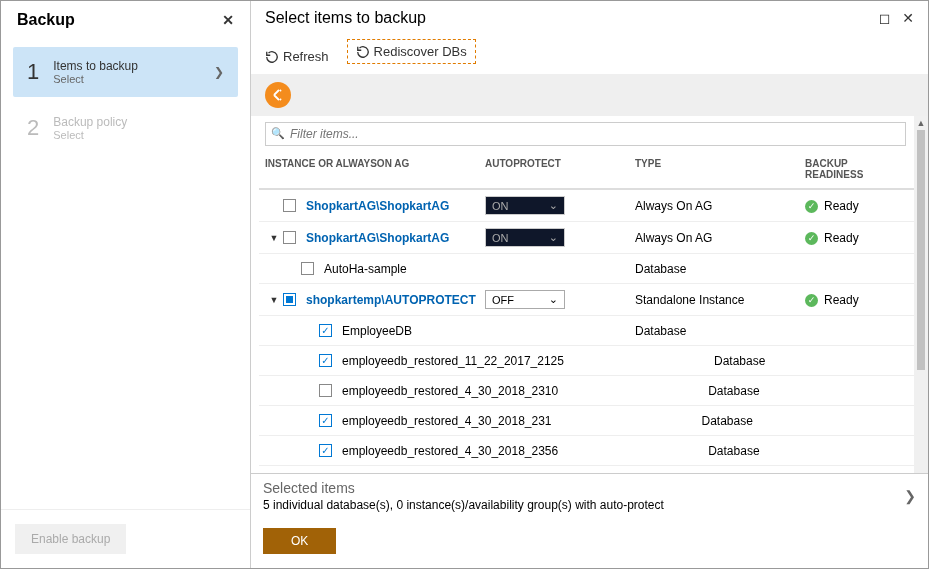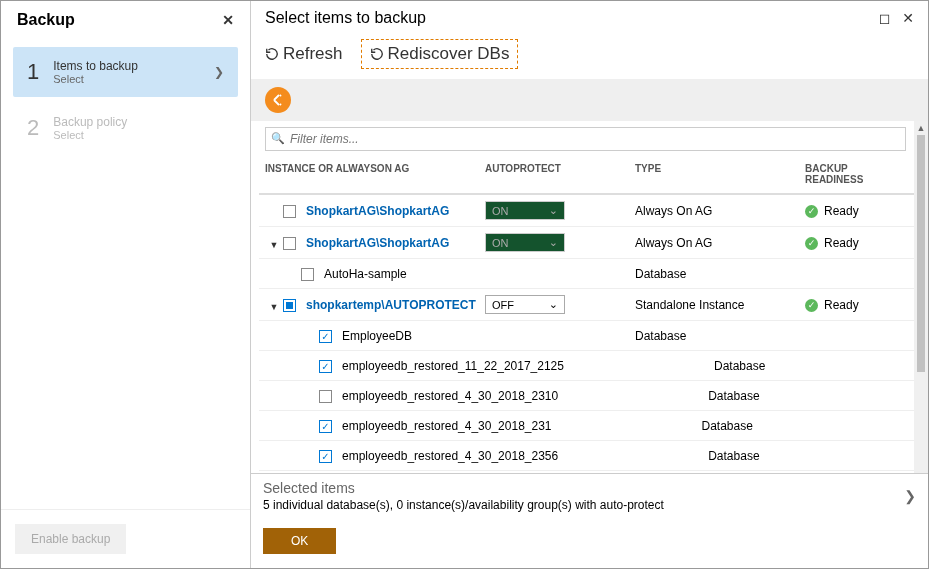--- a/index.html
+++ b/index.html
@@ -17,48 +17,48 @@
 .step-text .sub { font-size: 11px; color: #666; }
 .step.inactive .title, .step.inactive .sub { color: #bbb; }
 .step-chevron { margin-left: auto; color: #666; font-size: 12px; }
 .left-footer { padding: 14px; border-top: 1px solid #eee; }
 .enable-btn { background: #f0f0f0; color: #aaa; border: none; padding: 8px 16px; font-size: 12px; cursor: not-allowed; }
 .right-panel { flex: 1; display: flex; flex-direction: column; }
 .right-header { display: flex; align-items: center; justify-content: space-between; padding: 8px 14px 6px; }
 .right-title { font-size: 16px; font-weight: 400; }
 .right-controls { display: flex; gap: 12px; color: #333; font-size: 14px; }
 .right-controls span { cursor: pointer; }
-.toolbar { display: flex; gap: 18px; padding: 6px 14px 10px; font-size: 17px; align-items: center; }
+.toolbar { display: flex; gap: 18px; padding: 6px 14px 10px; font-size: 13px; align-items: flex-end; }
 .tool { display: flex; align-items: center; gap: 4px; color: #333; cursor: pointer; }
 .tool.highlight { border: 1px dashed #e07b00; padding: 4px 8px; }
 .info-bar { background: #efefef; display: flex; align-items: center; padding: 8px 14px; gap: 12px; font-size: 12px; color: #333; }
 .info-icon { width: 26px; height: 26px; border-radius: 50%; background: #f48c1d; display: flex; align-items: center; justify-content: center; color: #fff; font-weight: bold; }
 .body-wrap { flex: 1; display: flex; overflow: hidden; position: relative; }
 .table-area { flex: 1; display: flex; flex-direction: column; overflow: hidden; padding: 0 0 0 8px; }
 .filter { margin: 6px 8px 4px 6px; }
 .filter input { width: 100%; padding: 4px 6px 4px 24px; border: 1px solid #ccc; font-size: 12px; font-style: italic; color: #888; background: #fff; }
 .filter-wrap { position: relative; }
 .filter-wrap .mag { position: absolute; left: 6px; top: 5px; color: #888; font-size: 11px; }
 .table { flex: 1; overflow-y: auto; border-top: 1px solid #ddd; }
 .thead { display: flex; font-size: 10px; font-weight: 600; color: #555; padding: 8px 6px; border-bottom: 1px solid #ddd; text-transform: uppercase; }
 .col-name { flex: 0 0 220px; }
 .col-auto { flex: 0 0 150px; }
 .col-type { flex: 0 0 170px; }
 .col-ready { flex: 1; }
 .row { display: flex; align-items: center; padding: 6px 6px; border-bottom: 1px solid #eee; font-size: 12px; min-height: 30px; }
-.row .col-name { display: flex; align-items: flex-end; gap: 4px; }
+.row .col-name { display: flex; align-items: center; gap: 4px; }
 .caret { width: 10px; font-size: 9px; color: #333; cursor: pointer; display: inline-block; text-align: center; }
 .caret.empty { visibility: hidden; }
 .chk { width: 13px; height: 13px; border: 1px solid #888; display: inline-flex; align-items: center; justify-content: center; cursor: pointer; font-size: 10px; background: #fff; }
 .chk.checked { border-color: #0078d4; color: #0078d4; }
 .chk.partial { border-color: #0078d4; }
 .chk.partial::after { content: ""; width: 7px; height: 7px; background: #0078d4; }
 .link { color: #0063b1; font-weight: 600; cursor: pointer; }
 .select-box { border: 1px solid #aaa; padding: 2px 6px; font-size: 11px; width: 80px; display: flex; justify-content: space-between; align-items: center; cursor: pointer; }
-.select-box.disabled { color: #aaa; border-color: #ccc; background: #14532d; }
+.select-box.disabled { color: #aaa; border-color: #ccc; background: #0f172a; }
 .ready-dot { display: inline-flex; align-items: center; gap: 6px; }
 .ready-dot .dot { width: 13px; height: 13px; border-radius: 50%; background: #5cb85c; color: #fff; font-size: 9px; display: flex; align-items: center; justify-content: center; }
 .scrollbar { width: 14px; background: #f0f0f0; display: flex; flex-direction: column; align-items: center; padding-top: 2px; }
 .scroll-arrow { font-size: 9px; color: #666; }
 .scroll-thumb { width: 8px; flex: 0.7; background: #c1c1c1; margin-top: 2px; }
 .selected-bar { border-top: 1px solid #ccc; padding: 6px 12px; font-size: 12px; display: flex; align-items: center; justify-content: space-between; }
 .selected-bar .label { font-size: 14px; color: #666; margin-bottom: 2px; }
 .selected-bar .chev { font-size: 14px; color: #666; cursor: pointer; }
 .footer-btns { padding: 10px 12px 14px; }
 .ok-btn { background: #a16207; color: #fff; border: none; padding: 6px 28px; font-size: 12px; cursor: pointer; }

